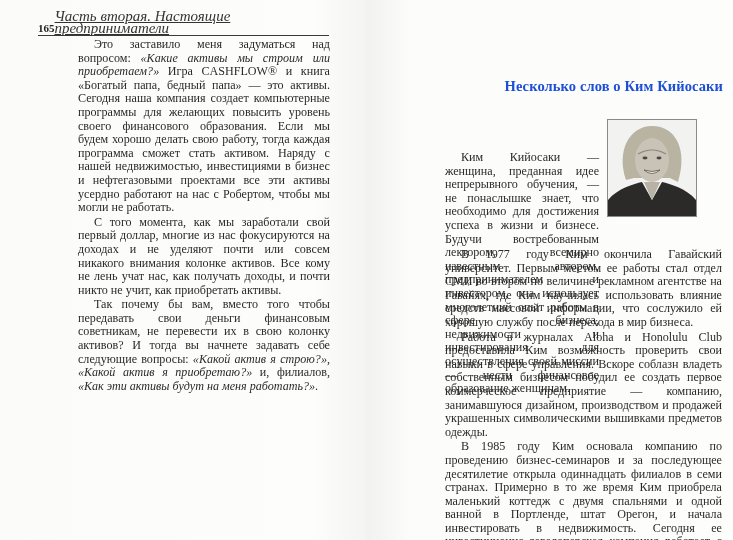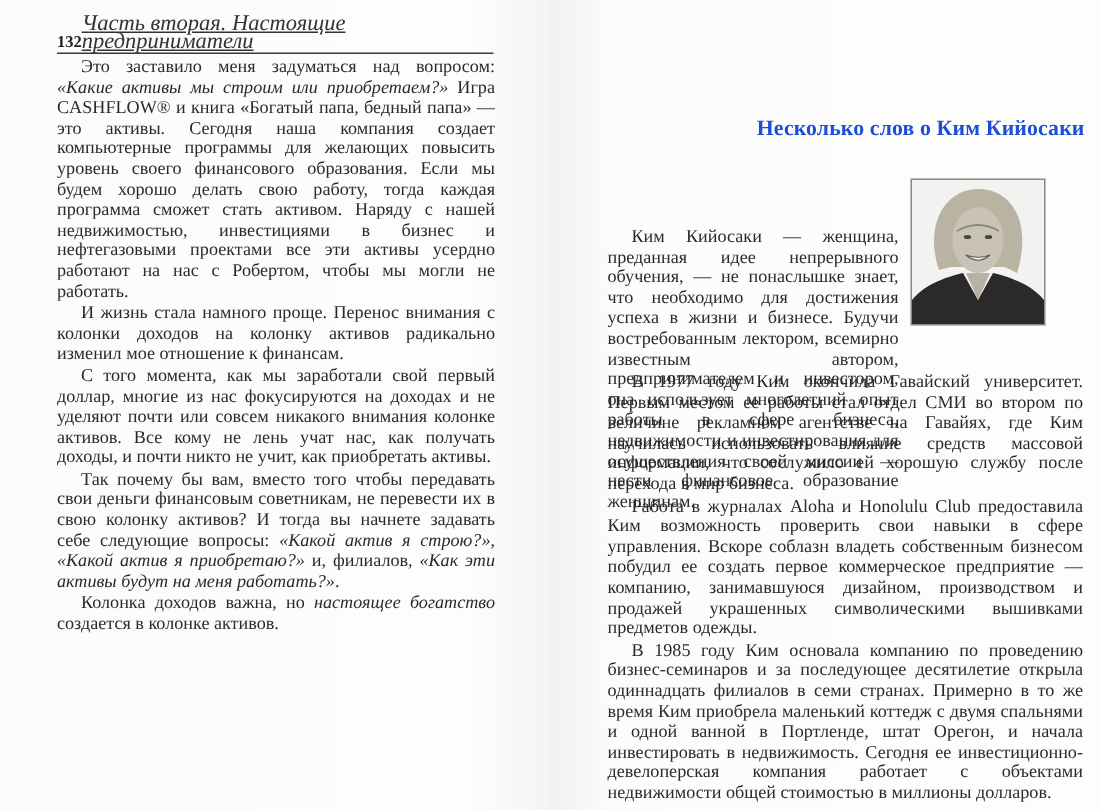--- a/index.html
+++ b/index.html
@@ -24,21 +24,21 @@
   .folio { font-weight: bold; color: #222; }
   .section-title { font-style: italic; color: #333; font-size: 15px; text-decoration: underline; }
 
   .col-left {
     position: absolute; left: 38px; top: 37px; width: 292px;
   }
   p {
     margin: 0; font-size: 12.1px; line-height: 13.6px;
     text-align: justify; hyphens: manual;
   }
-  p.indent { text-indent: 16px; margin-top: 1px; }
+  p.indent { text-indent: 16px; margin-top: 1px; margin-left: 40px; }
   p + p { margin-top: 1px; }
   em { font-style: italic; }
 
   .chapter-title {
     position: absolute; left: 491px; top: 78px; width: 232px;
     font-size: 14.5px; font-weight: bold; text-align: right;
     color: #1d4ed8; letter-spacing: 0.1px;
   }
 
   .photo {
@@ -50,33 +50,31 @@
   .wrap-block { position: absolute; left: 405px; top: 150px; width: 194px; }
   .full-block { position: absolute; left: 405px; top: 219px; width: 317px; }
 </style>
 </head>
 <body>
 
 <div class="spread">
 
   <div class="page page-left">
     <div class="running-head">
-      <span class="folio">132</span>
+      <span class="folio">165</span>
       <span class="section-title">Часть вторая. Настоящие предприниматели</span>
     </div>
   </div>
 
   <div class="page page-right"></div>
 
   <div class="col-left" id="left-col">
       <p class="indent"><span>Это заставило меня задуматься над вопросом: </span><em>«Какие активы мы строим или приобретаем?»</em><span> Игра CASHFLOW® и книга «Богатый папа, бедный папа» — это активы. Сегодня наша компания создает компьютерные программы для желающих повысить уровень своего финансового образования. Если мы будем хорошо делать свою работу, тогда каждая программа сможет стать активом. Наряду с нашей недвижимостью, инвестициями в бизнес и нефтегазовыми проектами все эти активы усердно работают на нас с Робертом, чтобы мы могли не работать.</span></p>
-      <p class="indent"><span>И жизнь стала намного проще. Перенос внимания с колонки доходов на колонку активов радикально изменил мое отношение к финансам.</span></p>
       <p class="indent"><span>С того момента, как мы заработали свой первый доллар, многие из нас фокусируются на доходах и не уделяют почти или совсем никакого внимания колонке активов. Все кому не лень учат нас, как получать доходы, и почти никто не учит, как приобретать активы.</span></p>
       <p class="indent"><span>Так почему бы вам, вместо того чтобы передавать свои деньги финансовым советникам, не перевести их в свою колонку активов? И тогда вы начнете задавать себе следующие вопросы: </span><em>«Какой актив я строю?»</em><span>, </span><em>«Какой актив я приобретаю?»</em><span> и, филиалов, </span><em>«Как эти активы будут на меня работать?»</em><span>.</span></p>
-      <p class="indent"><span>Колонка доходов важна, но </span><em>настоящее богатство</em><span> создается в колонке активов.</span></p>
     </div>
 
   <div class="chapter-title">Несколько слов о Ким Кийосаки</div>
 
   <div class="photo" title="Портрет Ким Кийосаки">
     <svg width="88" height="96" viewBox="0 0 88 96">
       <rect width="88" height="96" fill="#f2f2f0"></rect>
       <path d="M18 60 C8 30 22 6 44 6 C68 6 80 30 70 62 L62 58 L26 58 Z" fill="#b9b3a2"></path>
       <ellipse cx="44" cy="40" rx="17" ry="22" fill="#c9c2b6"></ellipse>
       <path d="M30 34 Q44 26 58 34" stroke="#8c857a" stroke-width="1.2" fill="none"></path>

